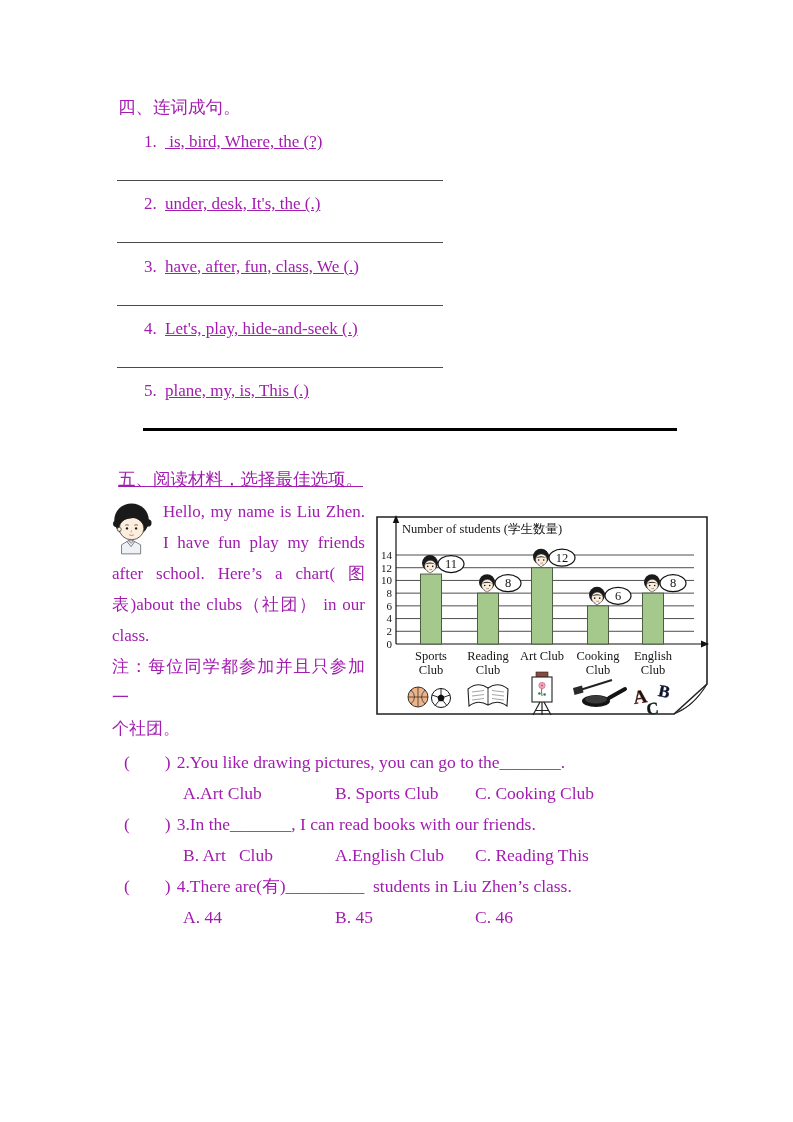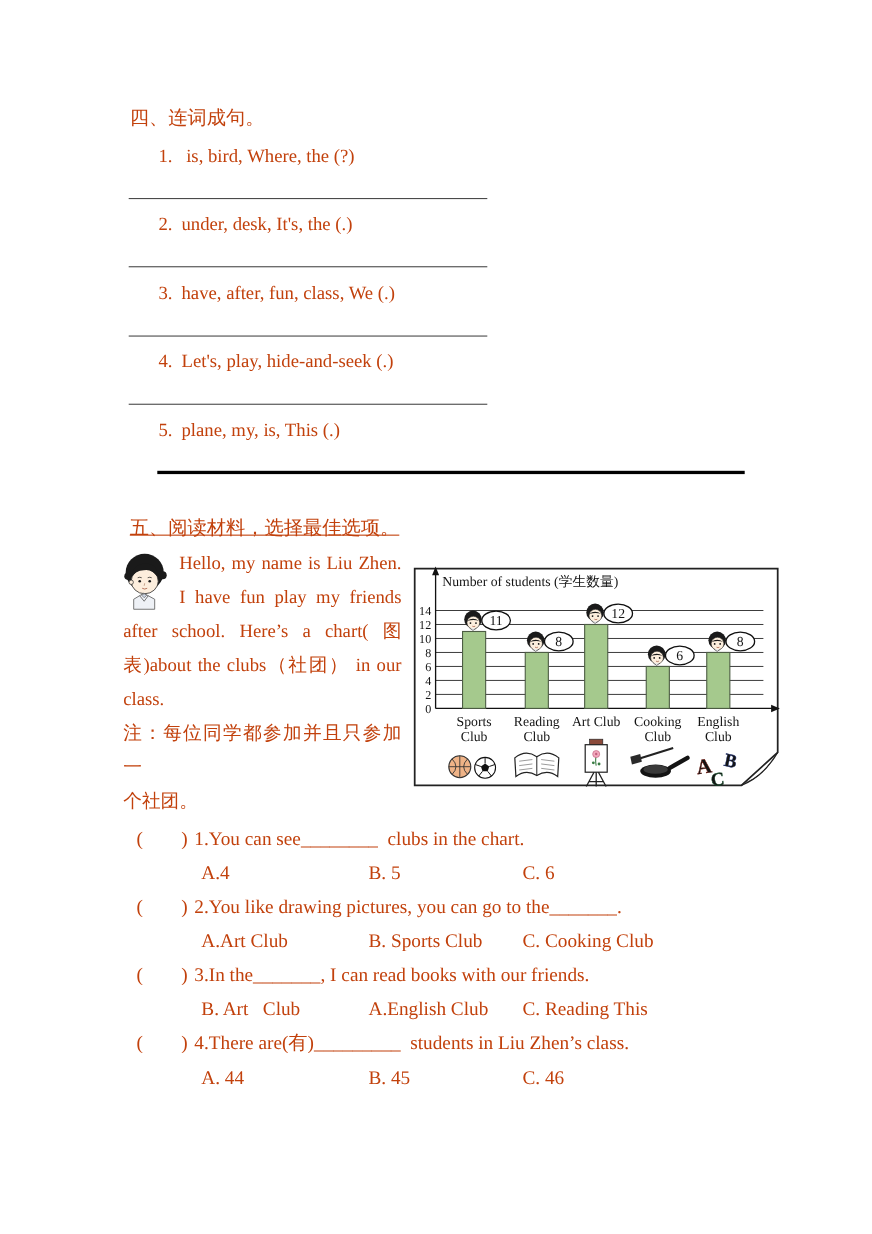--- a/index.html
+++ b/index.html
@@ -1,21 +1,21 @@
 <!DOCTYPE html>
 <html><head>
 <meta charset="utf-8">
 <style>
   html,body{margin:0;padding:0;background:#fff;}
   .page{position:relative;width:793px;height:1122px;background:#ffffff;overflow:hidden;
-        font-family:"Liberation Serif","DejaVu Serif",serif;color:#c2410c;}
+        font-family:"Liberation Serif","DejaVu Serif",serif;color:#a21caf;}
   .h4{position:absolute;left:118px;top:95px;font-size:17.5px;}
   .h5{position:absolute;left:118px;top:467px;font-size:17.5px;text-decoration:underline;}
   #s4-items{position:absolute;left:117px;top:132px;width:566px;}
-  .s4-item{position:relative;height:62.3px;}
+  .s4-item{position:relative;height:62.3px;text-decoration:underline;}
   .s4-row{padding-left:27px;font-size:17px;white-space:pre;}
   .s4-label{display:inline-block;min-width:21px;}
   .ans-line{position:absolute;left:0;top:48px;width:326px;height:1px;background:#4a4a4a;}
   .s4-item.thick .ans-line{left:26px;top:47px;width:534px;height:3px;background:#000;}
   .passage{position:absolute;left:112px;top:496px;width:253px;font-size:17px;line-height:31px;}
   .avatar{float:left;width:50px;height:57px;margin:3px 6px 0 -5px;}
   .p-line{text-align:justify;}
   .p-line.st{text-align-last:justify;}
   .chart-wrap{position:absolute;left:372px;top:512px;width:342px;height:214px;}
   #chart-svg{width:342px;height:214px;display:block;}
@@ -220,24 +220,20 @@
         <g font-weight="bold">
           <text x="269" y="191" font-size="19" fill="#c43b2a" stroke="#7a1f14" stroke-width="0.4" text-anchor="middle" transform="rotate(-8 269 191)">A</text>
           <text x="291" y="185" font-size="17" fill="#3a57b5" stroke="#1c2f73" stroke-width="0.4" text-anchor="middle" transform="rotate(12 291 185)">B</text>
           <text x="281" y="202" font-size="17" fill="#2c7a4b" stroke="#14502c" stroke-width="0.4" text-anchor="middle" transform="rotate(-6 281 202)">C</text>
         </g>
       </svg>
   </div>
 
   <div id="questions">
       <div class="question">
-        <div class="q-line"><span class="q-mark">(        )</span><span class="q-text">1.You can see________  clubs in the chart.</span></div>
-        <div class="q-opts"><span class="q-opt">A.4</span><span class="q-opt">B. 5</span><span class="q-opt">C. 6</span></div>
-      </div>
-      <div class="question">
         <div class="q-line"><span class="q-mark">(        )</span><span class="q-text">2.You like drawing pictures, you can go to the_______.</span></div>
         <div class="q-opts"><span class="q-opt">A.Art Club</span><span class="q-opt">B. Sports Club</span><span class="q-opt">C. Cooking Club</span></div>
       </div>
       <div class="question">
         <div class="q-line"><span class="q-mark">(        )</span><span class="q-text">3.In the_______, I can read books with our friends.</span></div>
         <div class="q-opts"><span class="q-opt">B. Art   Club</span><span class="q-opt">A.English Club</span><span class="q-opt">C. Reading This</span></div>
       </div>
       <div class="question">
         <div class="q-line"><span class="q-mark">(        )</span><span class="q-text">4.There are(有)_________  students in Liu Zhen’s class.</span></div>
         <div class="q-opts"><span class="q-opt">A. 44</span><span class="q-opt">B. 45</span><span class="q-opt">C. 46</span></div>

